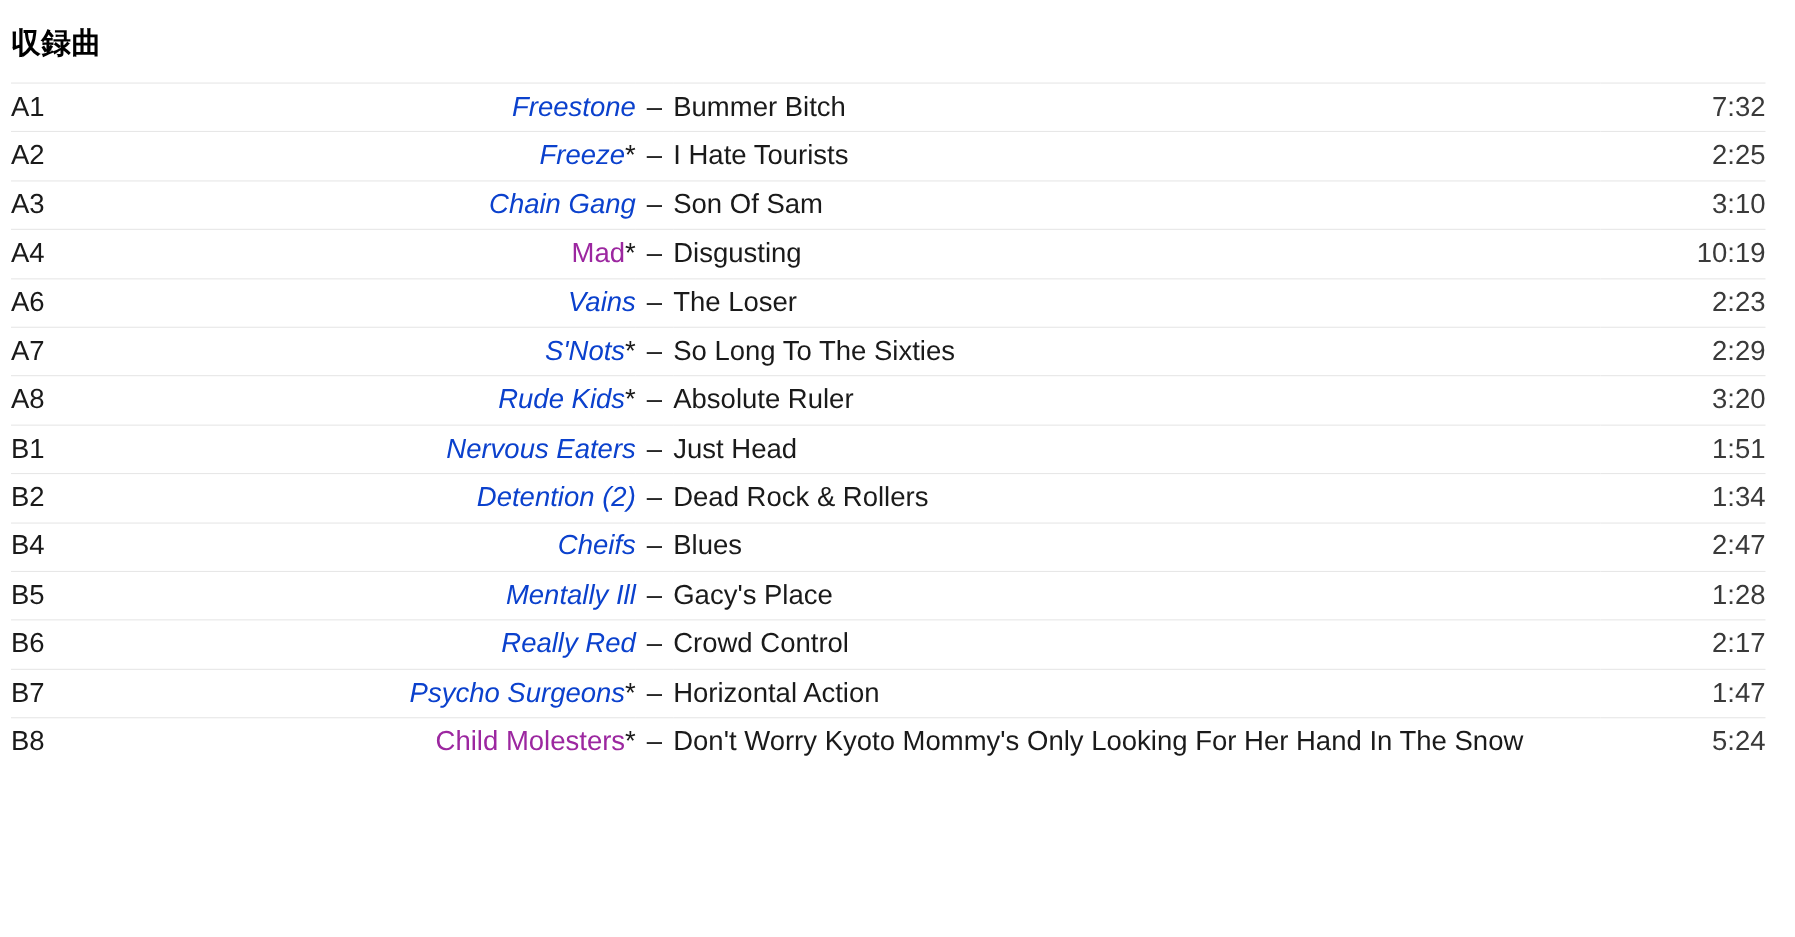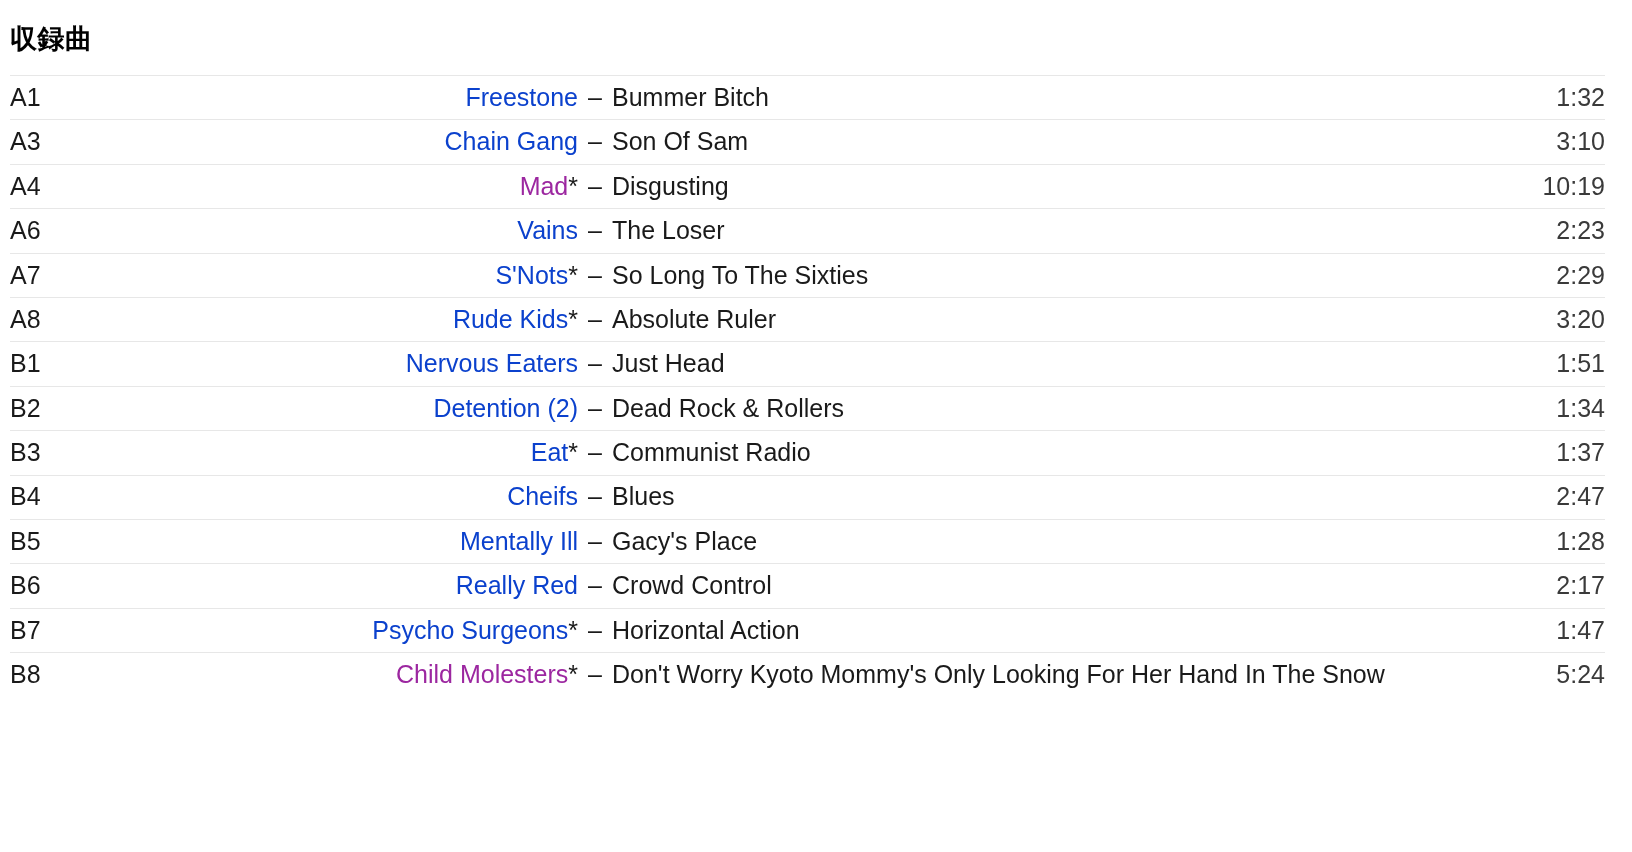--- a/index.html
+++ b/index.html
@@ -87,42 +87,49 @@
     text-align: right;
     padding-right: 25px;
     color: #3a3a3a;
     font-size: 25px;
   }
 
   a.artist-link {
     text-decoration: none;
     cursor: pointer;
   }
-  a.artist-link.unvisited { color: #0b41cd; }
+  a.artist-link.unvisited { color: #0b41cd; font-style: italic; }
   a.artist-link.visited   { color: #9c27a0; }
 
   .asterisk {
     color: #1a1a1a;
   }
 </style>
 </head>
 <body>
 
 <div class="tracklist-section">
 
   <h2 class="section-heading">収録曲</h2>
 
   <table class="tracklist">
     <tbody id="tracklist-body">
         <tr class="track-row">
           <td class="col-position">A1</td>
           <td class="col-artist"><a class="artist-link unvisited">Freestone</a></td>
           <td class="col-sep">–</td>
           <td class="col-title">Bummer Bitch</td>
-          <td class="col-duration">1:32</td>
+          <td class="col-duration">7:32</td>
+        </tr>
+        <tr class="track-row">
+          <td class="col-position">A2</td>
+          <td class="col-artist"><a class="artist-link unvisited">Freeze</a><span class="asterisk">*</span></td>
+          <td class="col-sep">–</td>
+          <td class="col-title">I Hate Tourists</td>
+          <td class="col-duration">2:25</td>
         </tr>
         <tr class="track-row">
           <td class="col-position">A3</td>
           <td class="col-artist"><a class="artist-link unvisited">Chain Gang</a></td>
           <td class="col-sep">–</td>
           <td class="col-title">Son Of Sam</td>
           <td class="col-duration">3:10</td>
         </tr>
         <tr class="track-row">
           <td class="col-position">A4</td>
@@ -160,27 +167,20 @@
           <td class="col-duration">1:51</td>
         </tr>
         <tr class="track-row">
           <td class="col-position">B2</td>
           <td class="col-artist"><a class="artist-link unvisited">Detention (2)</a></td>
           <td class="col-sep">–</td>
           <td class="col-title">Dead Rock &amp; Rollers</td>
           <td class="col-duration">1:34</td>
         </tr>
         <tr class="track-row">
-          <td class="col-position">B3</td>
-          <td class="col-artist"><a class="artist-link unvisited">Eat</a><span class="asterisk">*</span></td>
-          <td class="col-sep">–</td>
-          <td class="col-title">Communist Radio</td>
-          <td class="col-duration">1:37</td>
-        </tr>
-        <tr class="track-row">
           <td class="col-position">B4</td>
           <td class="col-artist"><a class="artist-link unvisited">Cheifs</a></td>
           <td class="col-sep">–</td>
           <td class="col-title">Blues</td>
           <td class="col-duration">2:47</td>
         </tr>
         <tr class="track-row">
           <td class="col-position">B5</td>
           <td class="col-artist"><a class="artist-link unvisited">Mentally Ill</a></td>
           <td class="col-sep">–</td>

